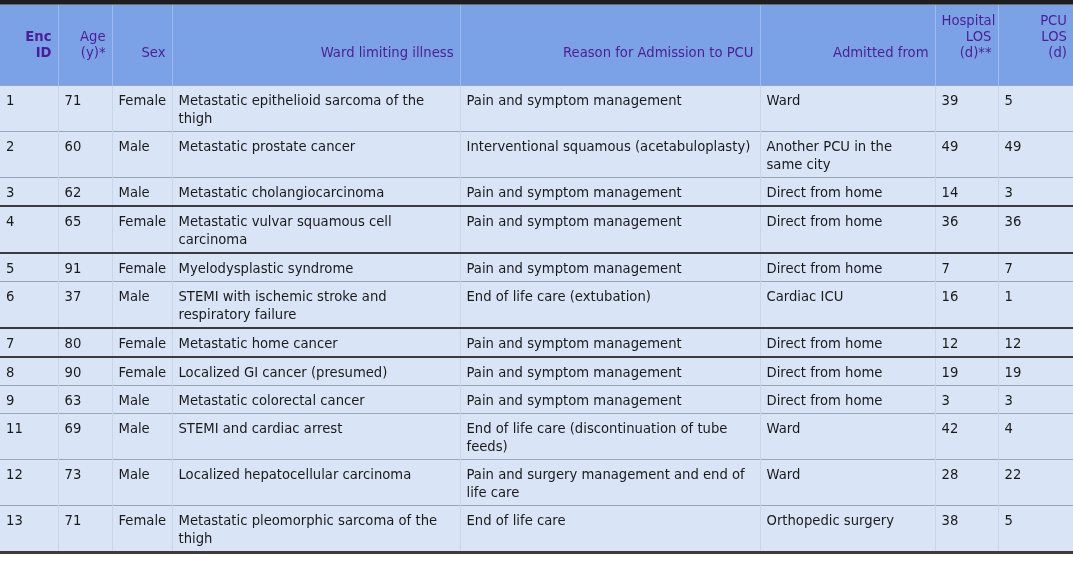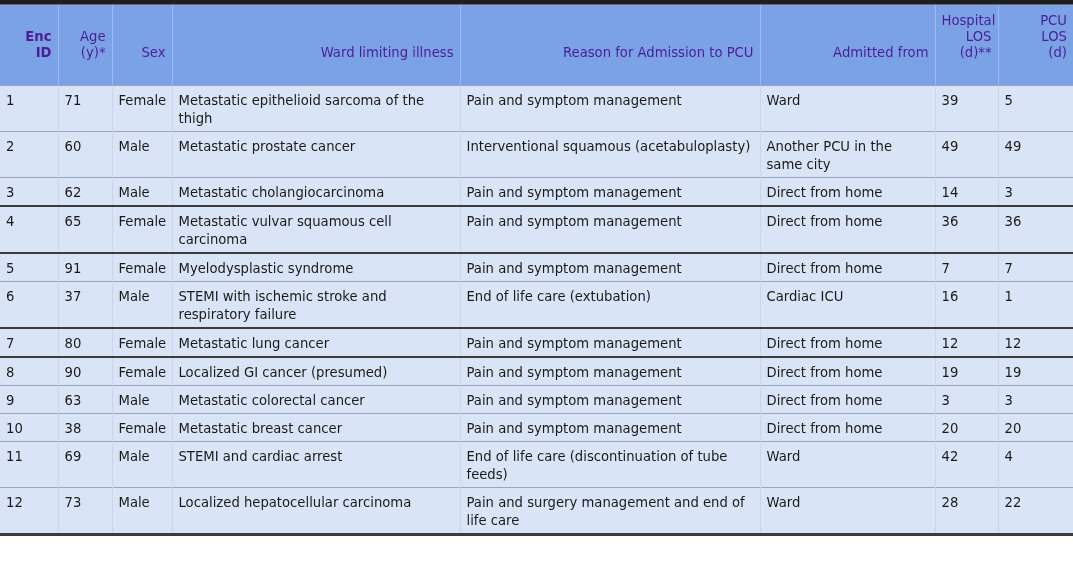--- a/index.html
+++ b/index.html
@@ -102,21 +102,21 @@
           <td>STEMI with ischemic stroke and respiratory failure</td>
           <td>End of life care (extubation)</td>
           <td>Cardiac ICU</td>
           <td>16</td>
           <td>1</td>
         </tr>
         <tr class="thick">
           <td>7</td>
           <td>80</td>
           <td>Female</td>
-          <td>Metastatic lung cancer</td>
+          <td>Metastatic home cancer</td>
           <td>Pain and symptom management</td>
           <td>Direct from home</td>
           <td>12</td>
           <td>12</td>
         </tr>
         <tr class="thick">
           <td>8</td>
           <td>90</td>
           <td>Female</td>
           <td>Localized GI cancer (presumed)</td>
@@ -129,45 +129,45 @@
           <td>9</td>
           <td>63</td>
           <td>Male</td>
           <td>Metastatic colorectal cancer</td>
           <td>Pain and symptom management</td>
           <td>Direct from home</td>
           <td>3</td>
           <td>3</td>
         </tr>
         <tr>
-          <td>10</td>
-          <td>38</td>
-          <td>Female</td>
-          <td>Metastatic breast cancer</td>
-          <td>Pain and symptom management</td>
-          <td>Direct from home</td>
-          <td>20</td>
-          <td>20</td>
-        </tr>
-        <tr>
           <td>11</td>
           <td>69</td>
           <td>Male</td>
           <td>STEMI and cardiac arrest</td>
           <td>End of life care (discontinuation of tube feeds)</td>
           <td>Ward</td>
           <td>42</td>
           <td>4</td>
         </tr>
         <tr>
           <td>12</td>
           <td>73</td>
           <td>Male</td>
           <td>Localized hepatocellular carcinoma</td>
           <td>Pain and surgery management and end of life care</td>
           <td>Ward</td>
           <td>28</td>
           <td>22</td>
         </tr>
+        <tr>
+          <td>13</td>
+          <td>71</td>
+          <td>Female</td>
+          <td>Metastatic pleomorphic sarcoma of the thigh</td>
+          <td>End of life care</td>
+          <td>Orthopedic surgery</td>
+          <td>38</td>
+          <td>5</td>
+        </tr>
       </tbody>
   </table>
   <div class="bottom-rule"></div>
 </div>
 
 </body></html>

